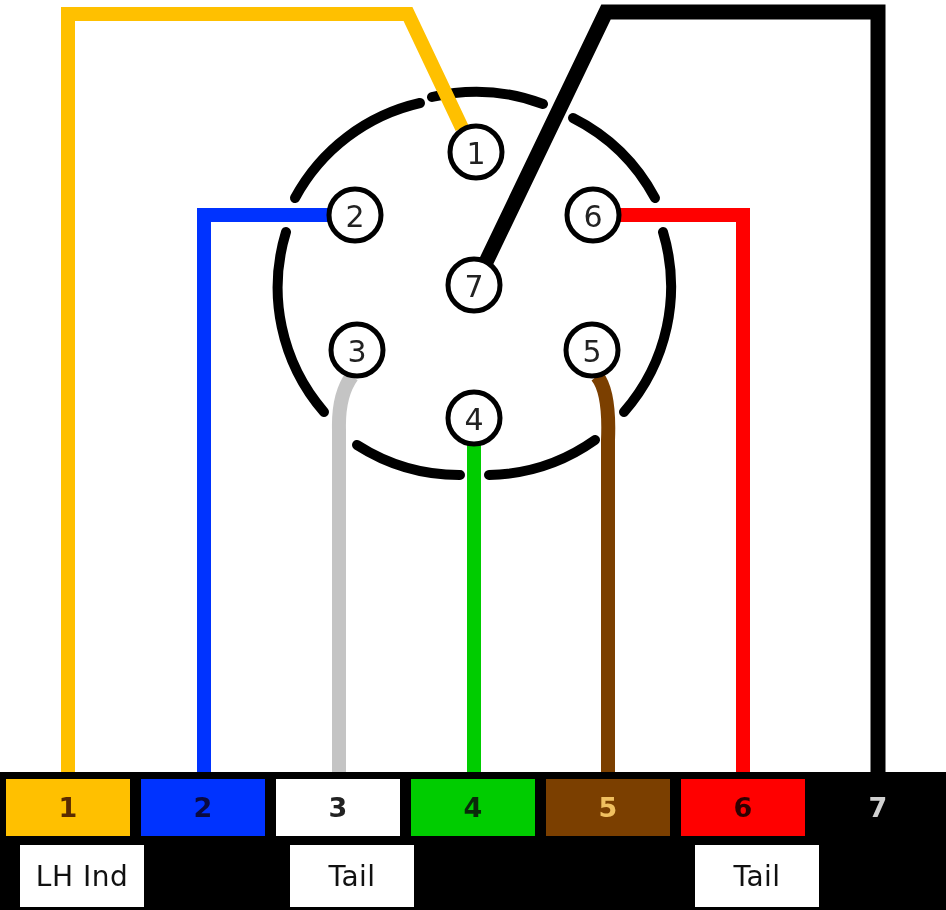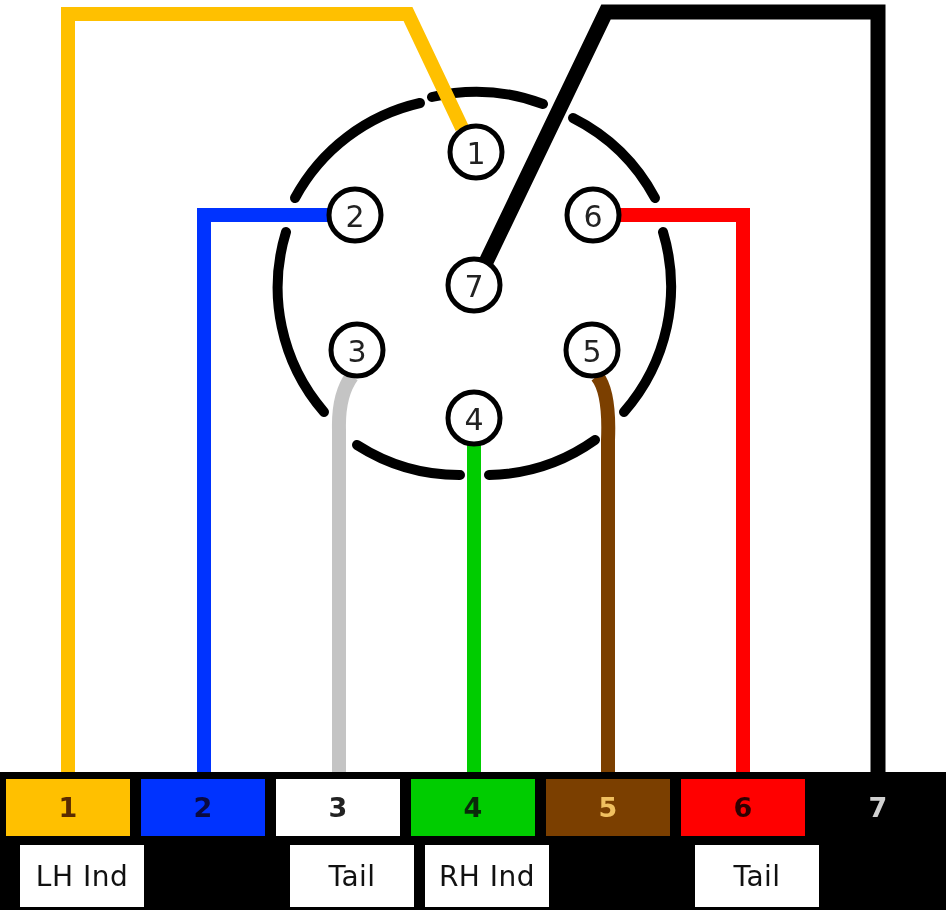--- a/index.html
+++ b/index.html
@@ -90,21 +90,20 @@
   <div class="legend-col" style="left:270px">
     <div class="color-cell" style="background: rgb(255, 255, 255); color: rgb(34, 34, 34);">
         <span>3</span>
       </div>
     <div class="label-cell">Tail</div>
   </div>
   <div class="legend-col" style="left:405px">
     <div class="color-cell" style="background: rgb(0, 204, 0); color: rgb(10, 42, 10);">
         <span>4</span>
       </div>
-    <div class="label-cell">RH Ind</div>
   </div>
   <div class="legend-col" style="left:540px">
     <div class="color-cell" style="background: rgb(123, 63, 0); color: rgb(240, 192, 96);">
         <span>5</span>
       </div>
   </div>
   <div class="legend-col" style="left:675px">
     <div class="color-cell" style="background: rgb(255, 0, 0); color: rgb(48, 0, 0);">
         <span>6</span>
       </div>

